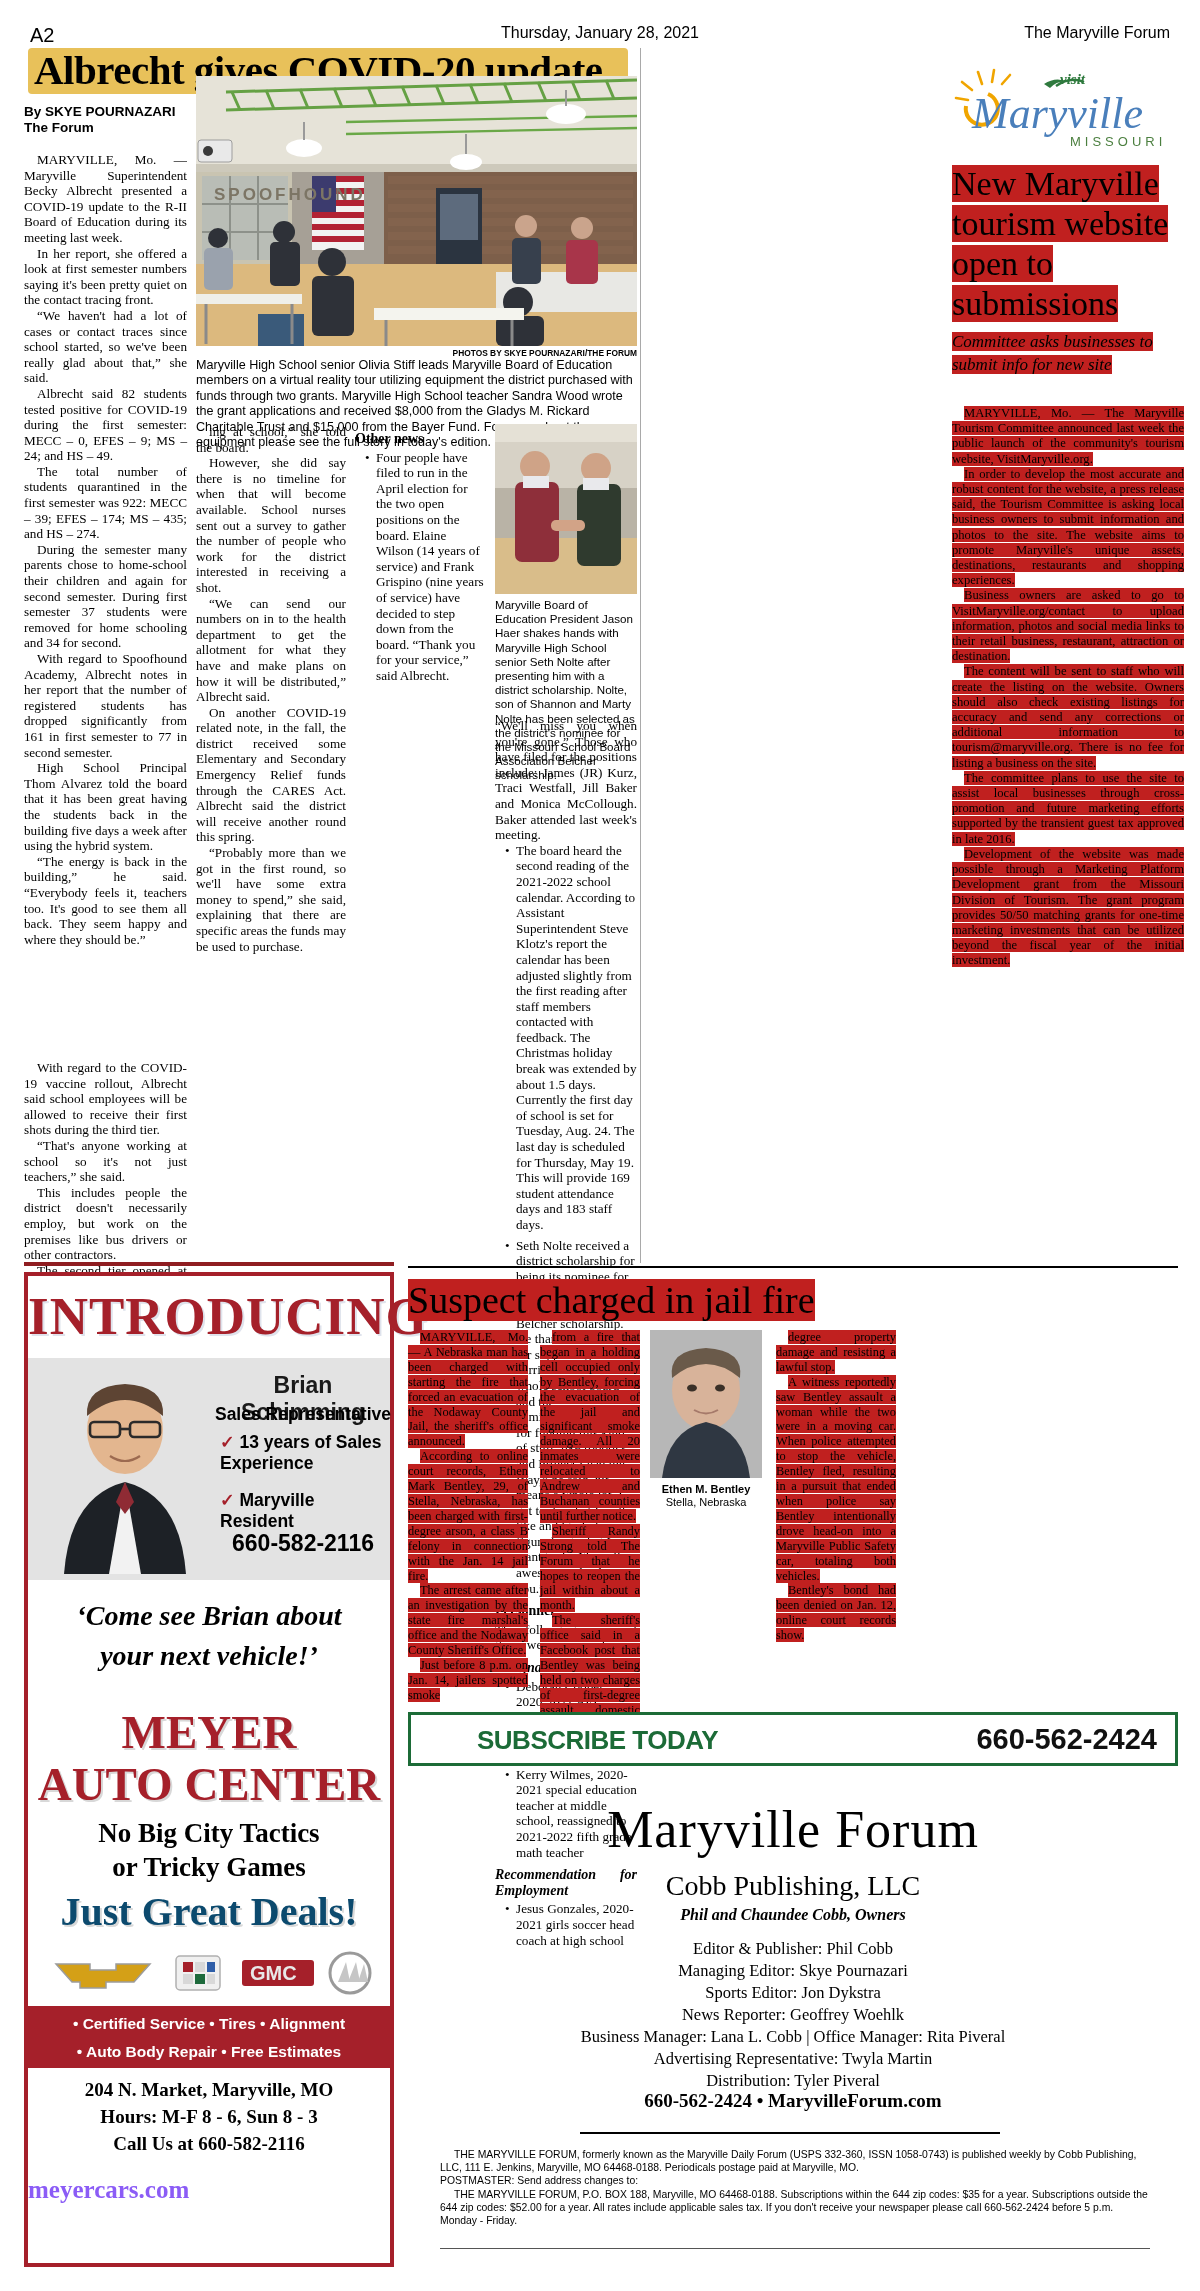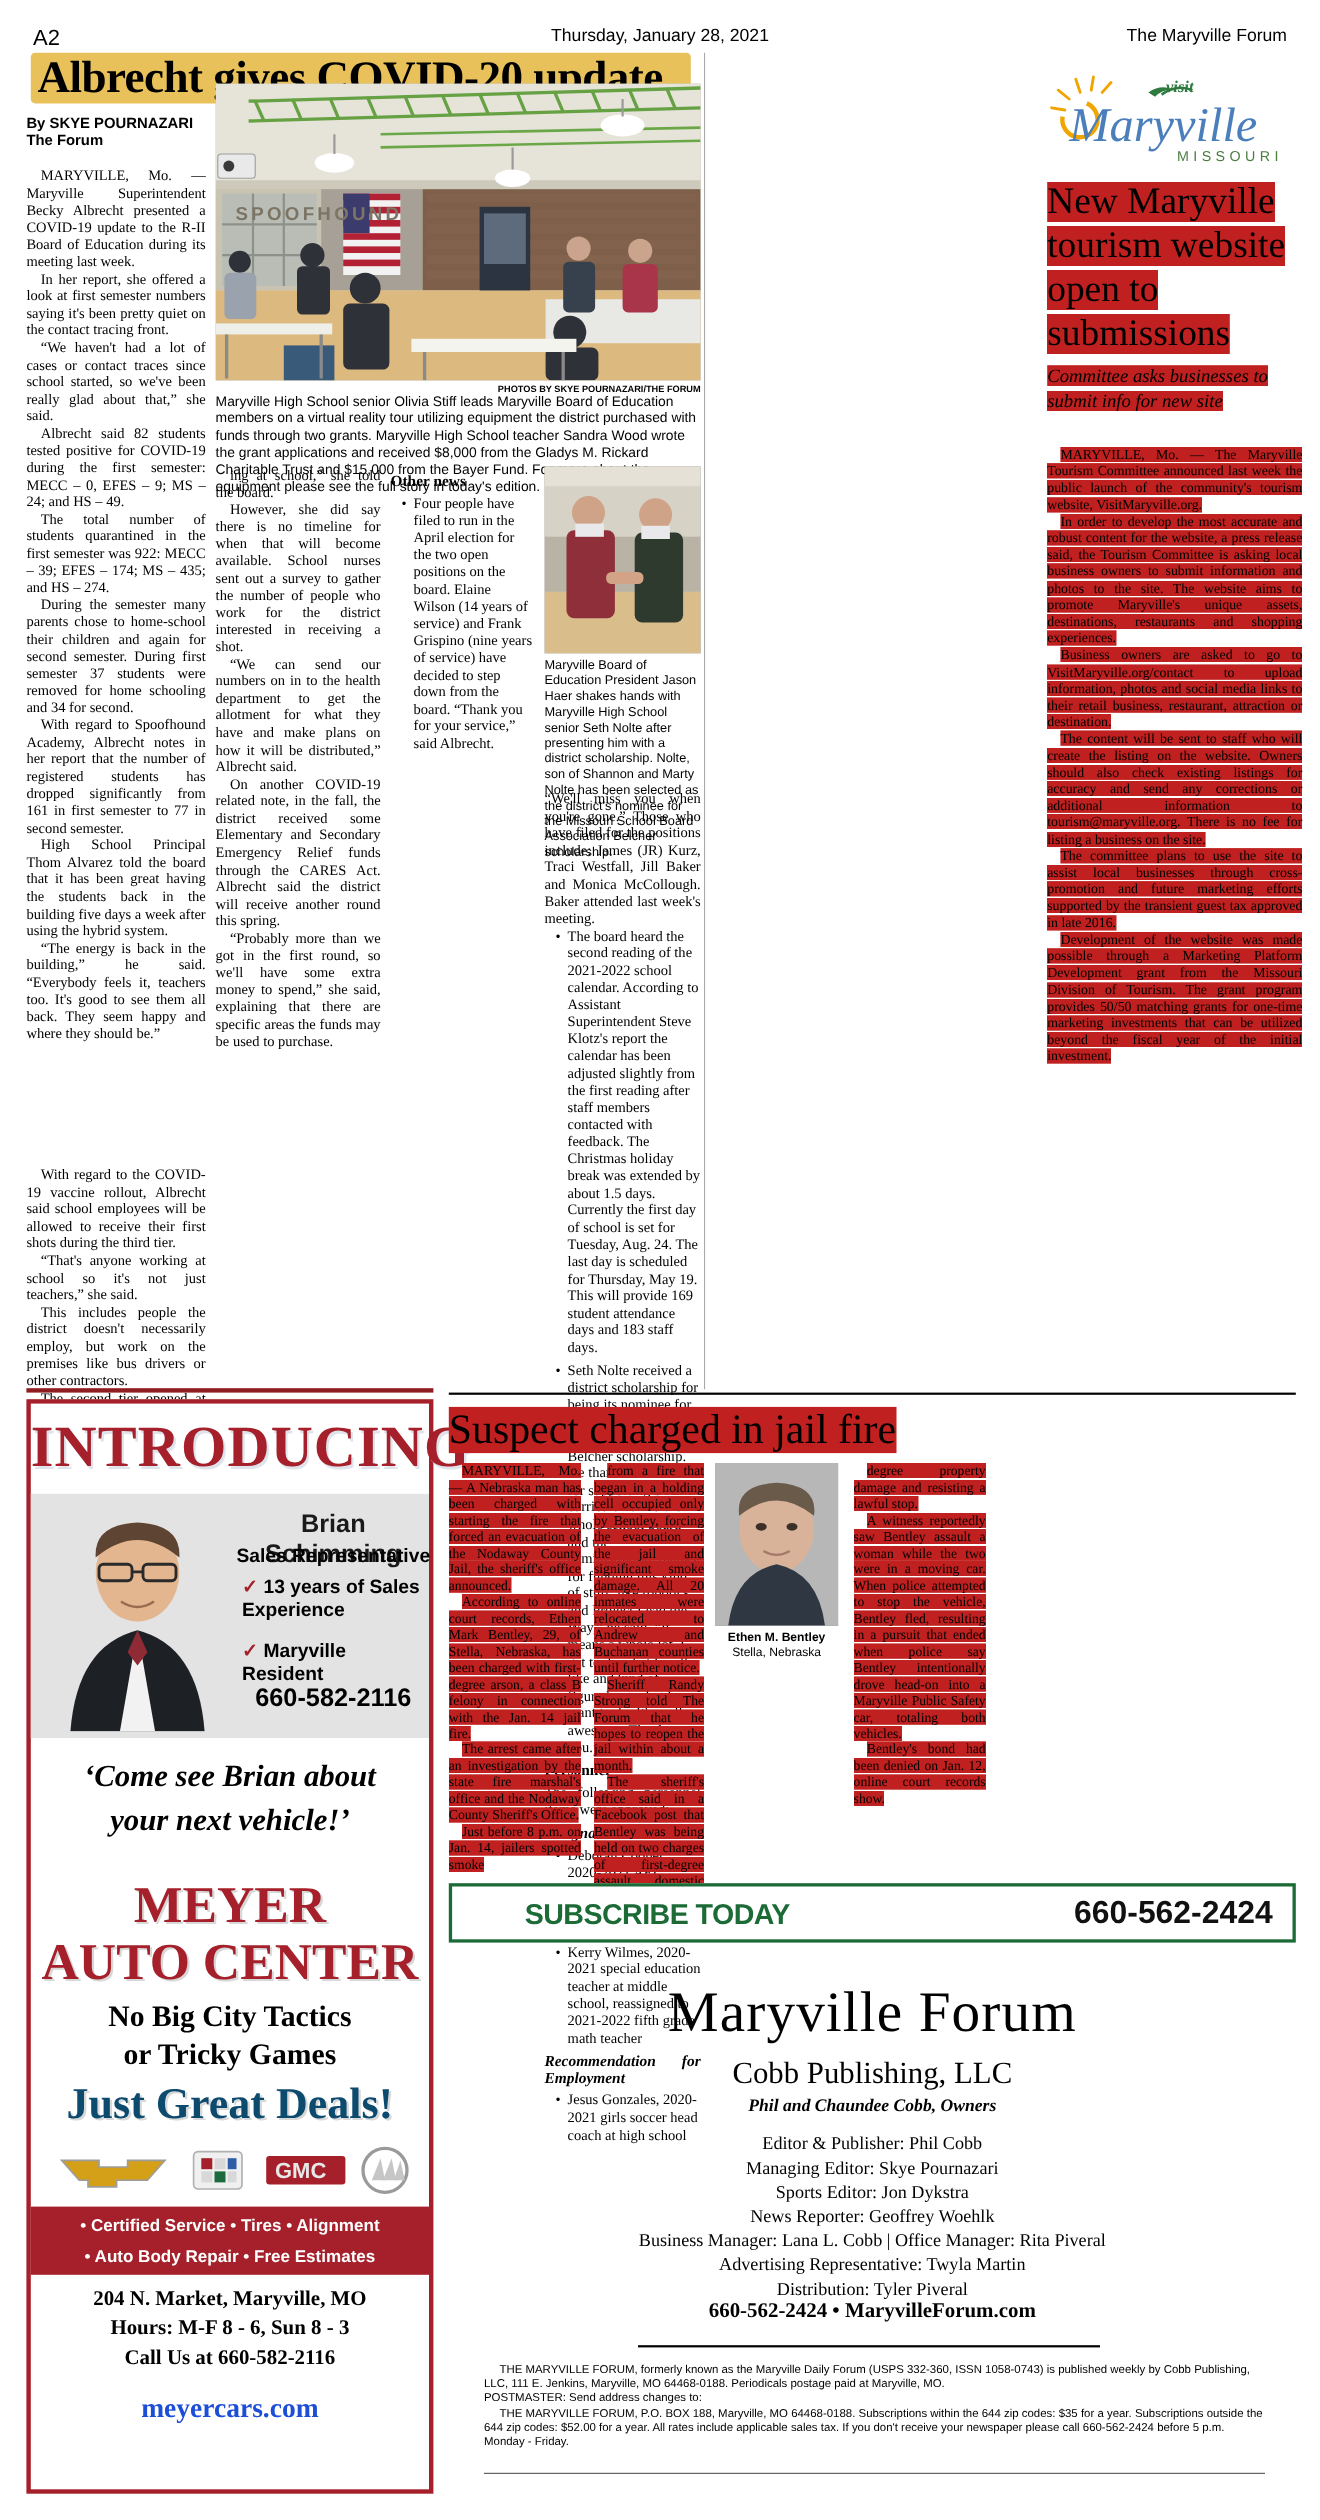--- a/index.html
+++ b/index.html
@@ -108,22 +108,22 @@
     font-family: "Liberation Serif", serif; font-weight: bold; font-size: 27px; line-height: 34px; }
   .ad-deals { position: absolute; left: 0; top: 612px; width: 100%; text-align: center;
     font-family: "Liberation Serif", serif; font-weight: bold; font-size: 40px; color: #0c4a6e;
     text-shadow: 2px 2px 0 #d8d8d8; }
   .ad-brands { position: absolute; left: 0; top: 668px; width: 100%; height: 58px; }
   .ad-redbar { position: absolute; left: 0; top: 730px; width: 100%; height: 62px; background: #a5202a;
     color: #fff; font-family: "Liberation Sans", sans-serif; font-weight: bold; font-size: 15.5px;
     line-height: 28px; text-align: center; padding-top: 4px; }
   .ad-addr { position: absolute; left: 0; top: 800px; width: 100%; text-align: center;
     font-family: "Liberation Serif", serif; font-weight: bold; font-size: 19px; line-height: 27px; }
-  .ad-site { position: absolute; left: 0; top: 900px; width: 100%; text-align: center;
-    font-family: "Liberation Serif", serif; font-weight: bold; font-size: 25px; color: #1d4ed8; }
+  .ad-site { position: absolute; left: 0; top: 900px; width: 100%; text-align: left;
+    font-family: "Liberation Serif", serif; font-weight: bold; font-size: 25px; color: #8b5cf6; }
 
   
   .jf-head { position: absolute; left: 408px; top: 1278px; width: 770px;
     font-family: "Liberation Serif", serif; font-size: 38px; white-space: nowrap; }
   .jf-col { position: absolute; font-size: 12.4px; line-height: 14.9px; text-align: justify; }
   .jf-col p { text-indent: 12px; margin: 0; }
   .jf-photo { position: absolute; left: 650px; top: 1330px; width: 112px; height: 148px;
     overflow: hidden; background: #9c9c9c; }
   .jf-cap { position: absolute; left: 645px; top: 1483px; width: 122px; text-align: center;
     font-family: "Liberation Sans", sans-serif; font-size: 11px; font-weight: bold; line-height: 13px; }

